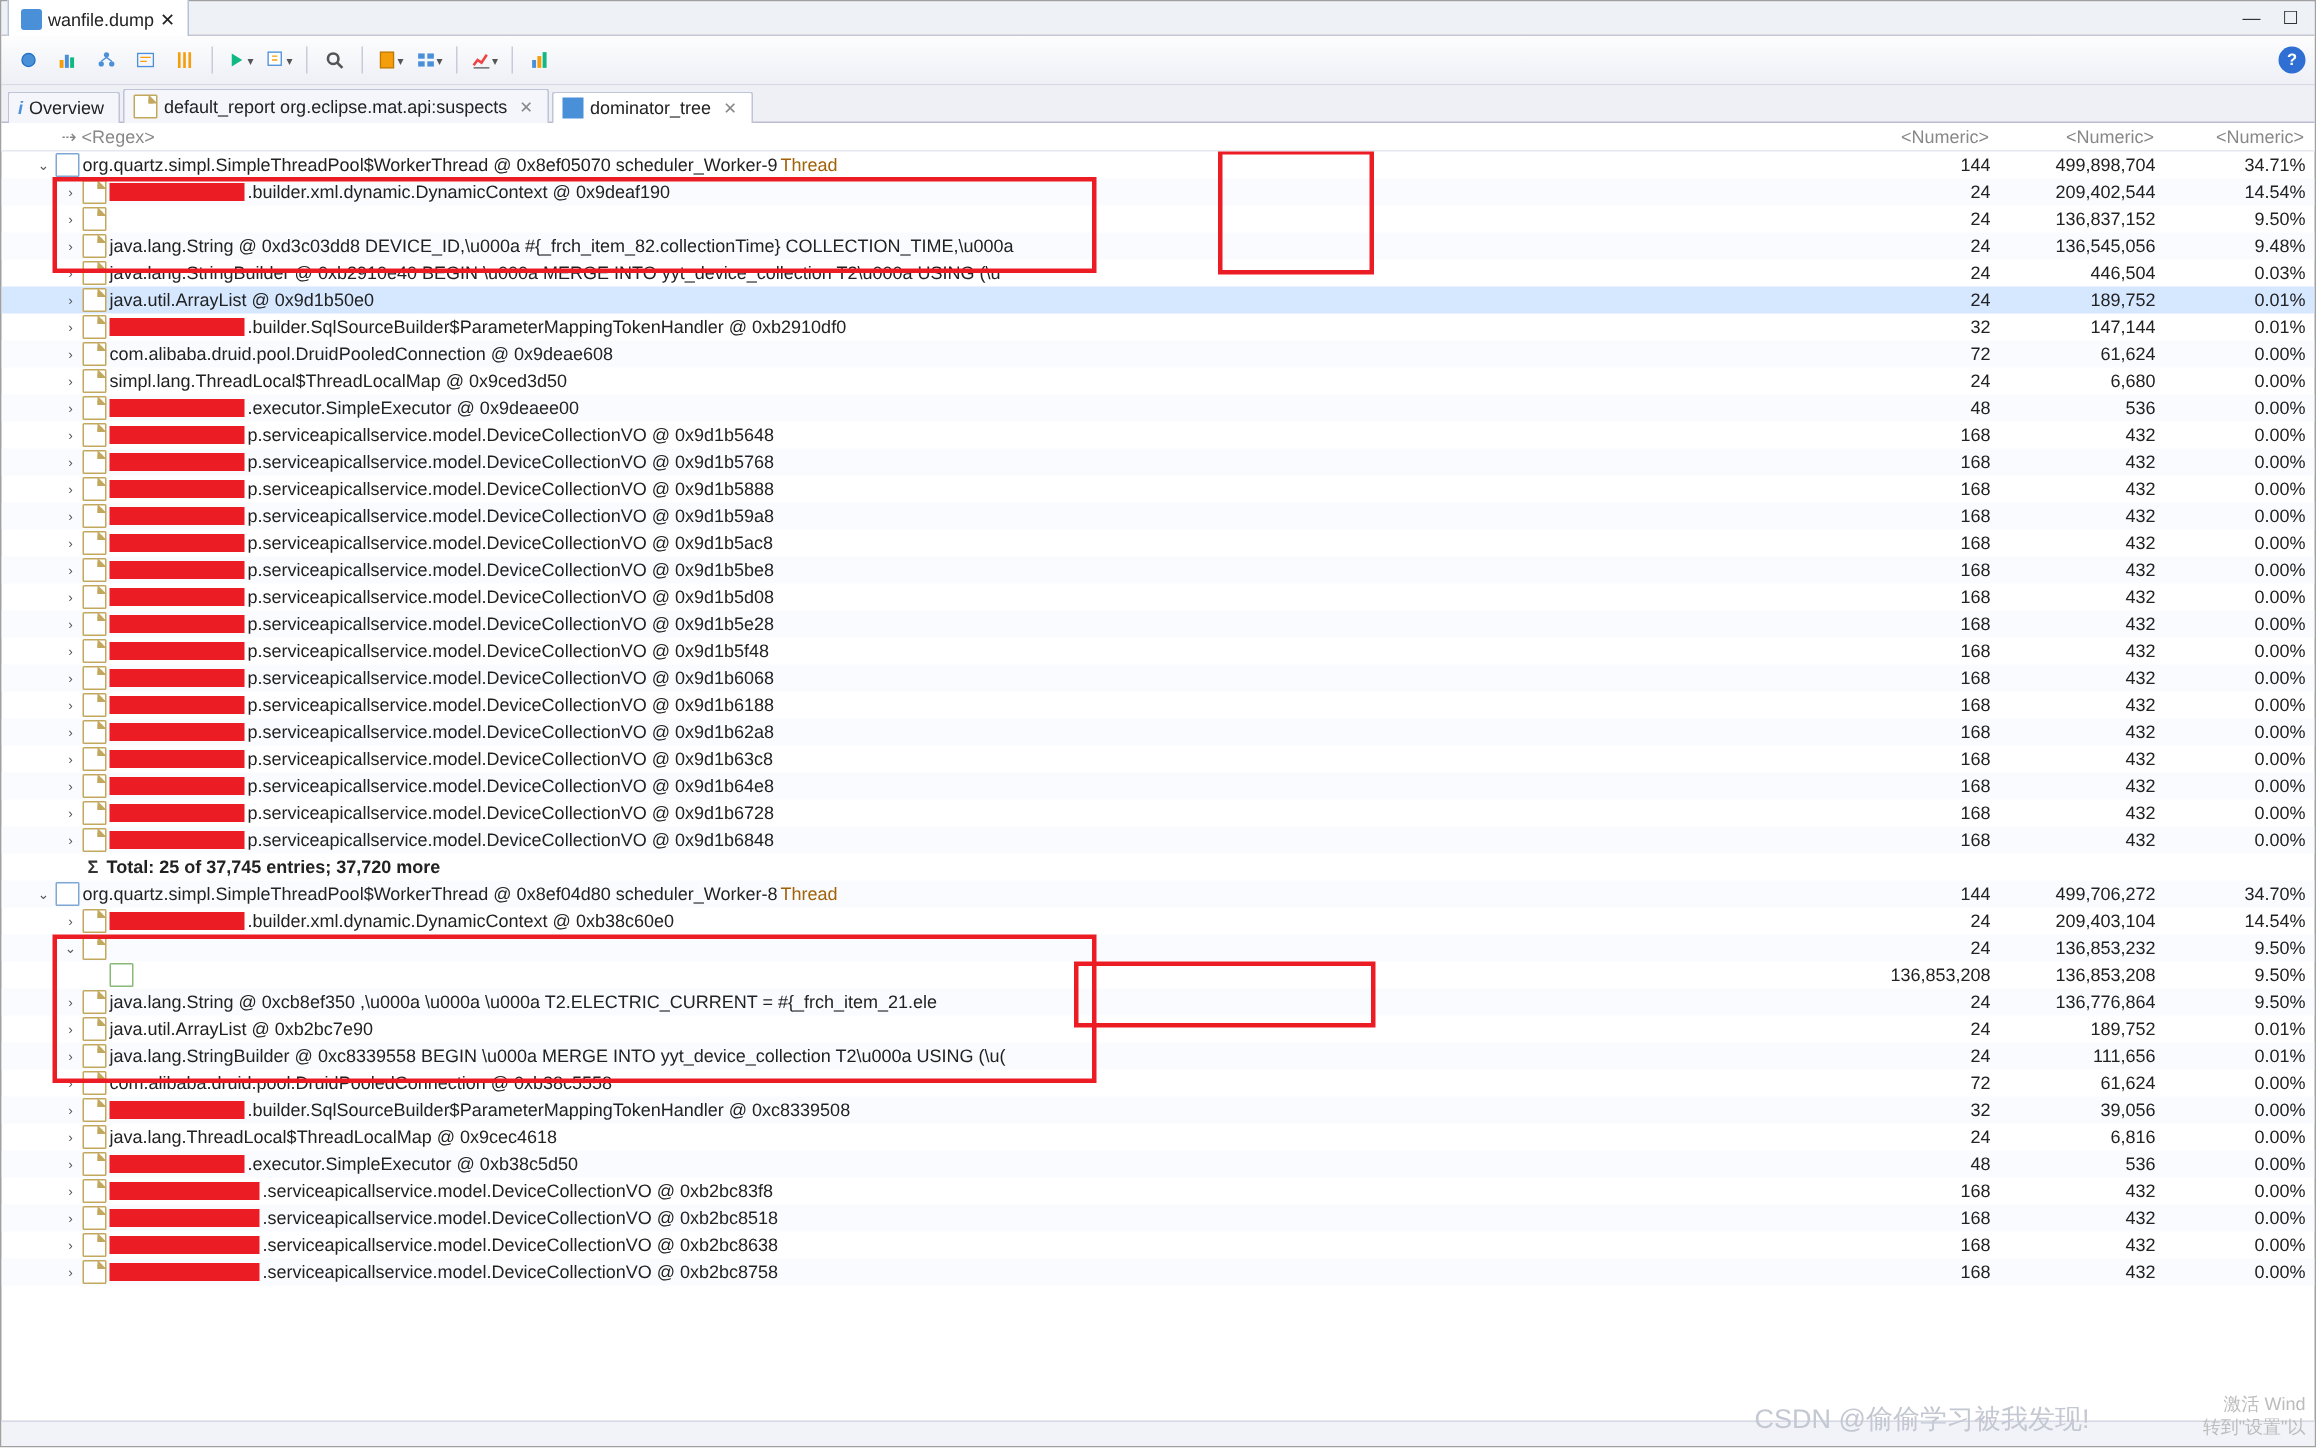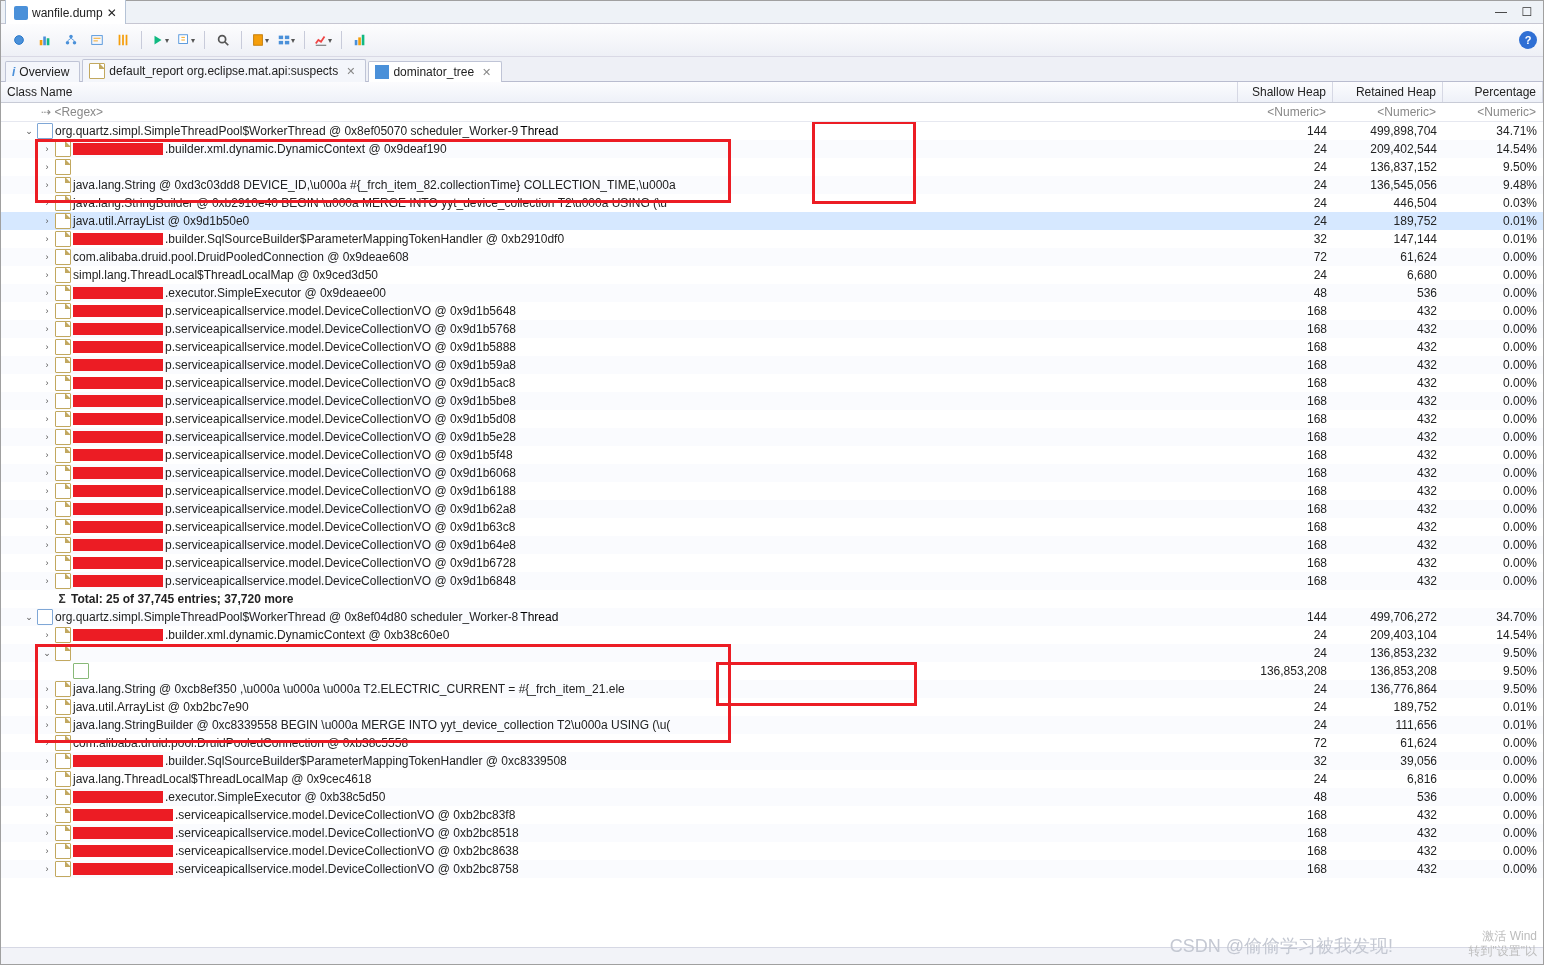--- a/index.html
+++ b/index.html
@@ -43,21 +43,21 @@
   .indent{display:inline-block;height:1px}
   .exp{width:12px;height:12px;display:inline-flex;align-items:center;justify-content:center;color:#555;font-size:9px;cursor:pointer;flex-shrink:0}
   
   .ico{width:14px;height:14px;flex-shrink:0}
   .ico-file{background:#fff;border:1px solid #c2a85f;border-radius:1px;position:relative}
   .ico-file::after{content:"";position:absolute;right:-1px;top:-1px;border:3px solid transparent;border-left-color:#c2a85f;border-bottom-color:#c2a85f}
   .ico-class{background:#fff;border:1px solid #7fa7d6;border-radius:1px}
   .ico-array{background:#fff;border:1px solid #88b978;border-radius:1px}
   .ico-sigma{width:14px;text-align:center;font-weight:bold;color:#333}
   .redblk{display:inline-block;background:#ec1c24;height:12px;vertical-align:middle}
-  .thread{color:#000000}
+  .thread{color:#a16207}
   
   .ovbox{position:absolute;border:3px solid #ec1c24;pointer-events:none;z-index:5}
   
   .wm{position:absolute;right:6px;bottom:4px;text-align:right;color:#bcbcbc;font-size:12px;pointer-events:none;line-height:1.3}
   
   .hscroll{height:16px;border-top:1px solid #d6d8e4;background:#f2f3f8}
 </style>
 </head>
 <body>
 
@@ -172,26 +172,20 @@
       <span>default_report  org.eclipse.mat.api:suspects</span>
       <span class="x">✕</span>
     </div>
     <div class="vtab active">
       <span class="ico" style="background:#4a90d9"></span>
       <span>dominator_tree</span>
       <span class="x">✕</span>
     </div>
   </div>
 
-  <div class="gridheader">
-    <div class="gh col-name">Class Name</div>
-    <div class="gh col-s right">Shallow Heap</div>
-    <div class="gh col-r right">Retained Heap</div>
-    <div class="gh col-p right">Percentage</div>
-  </div>
   <div class="filterrow">
     <div class="fc col-name" style="padding-left:40px"><span>⇢</span>&nbsp;<span>&lt;Regex&gt;</span></div>
     <div class="fc col-s right">&lt;Numeric&gt;</div>
     <div class="fc col-r right">&lt;Numeric&gt;</div>
     <div class="fc col-p right">&lt;Numeric&gt;</div>
   </div>
 
   <div class="rows" id="rows">
 
     <div class="ovbox" style="top:17px;left:34px;width:690px;height:58px"></div>

